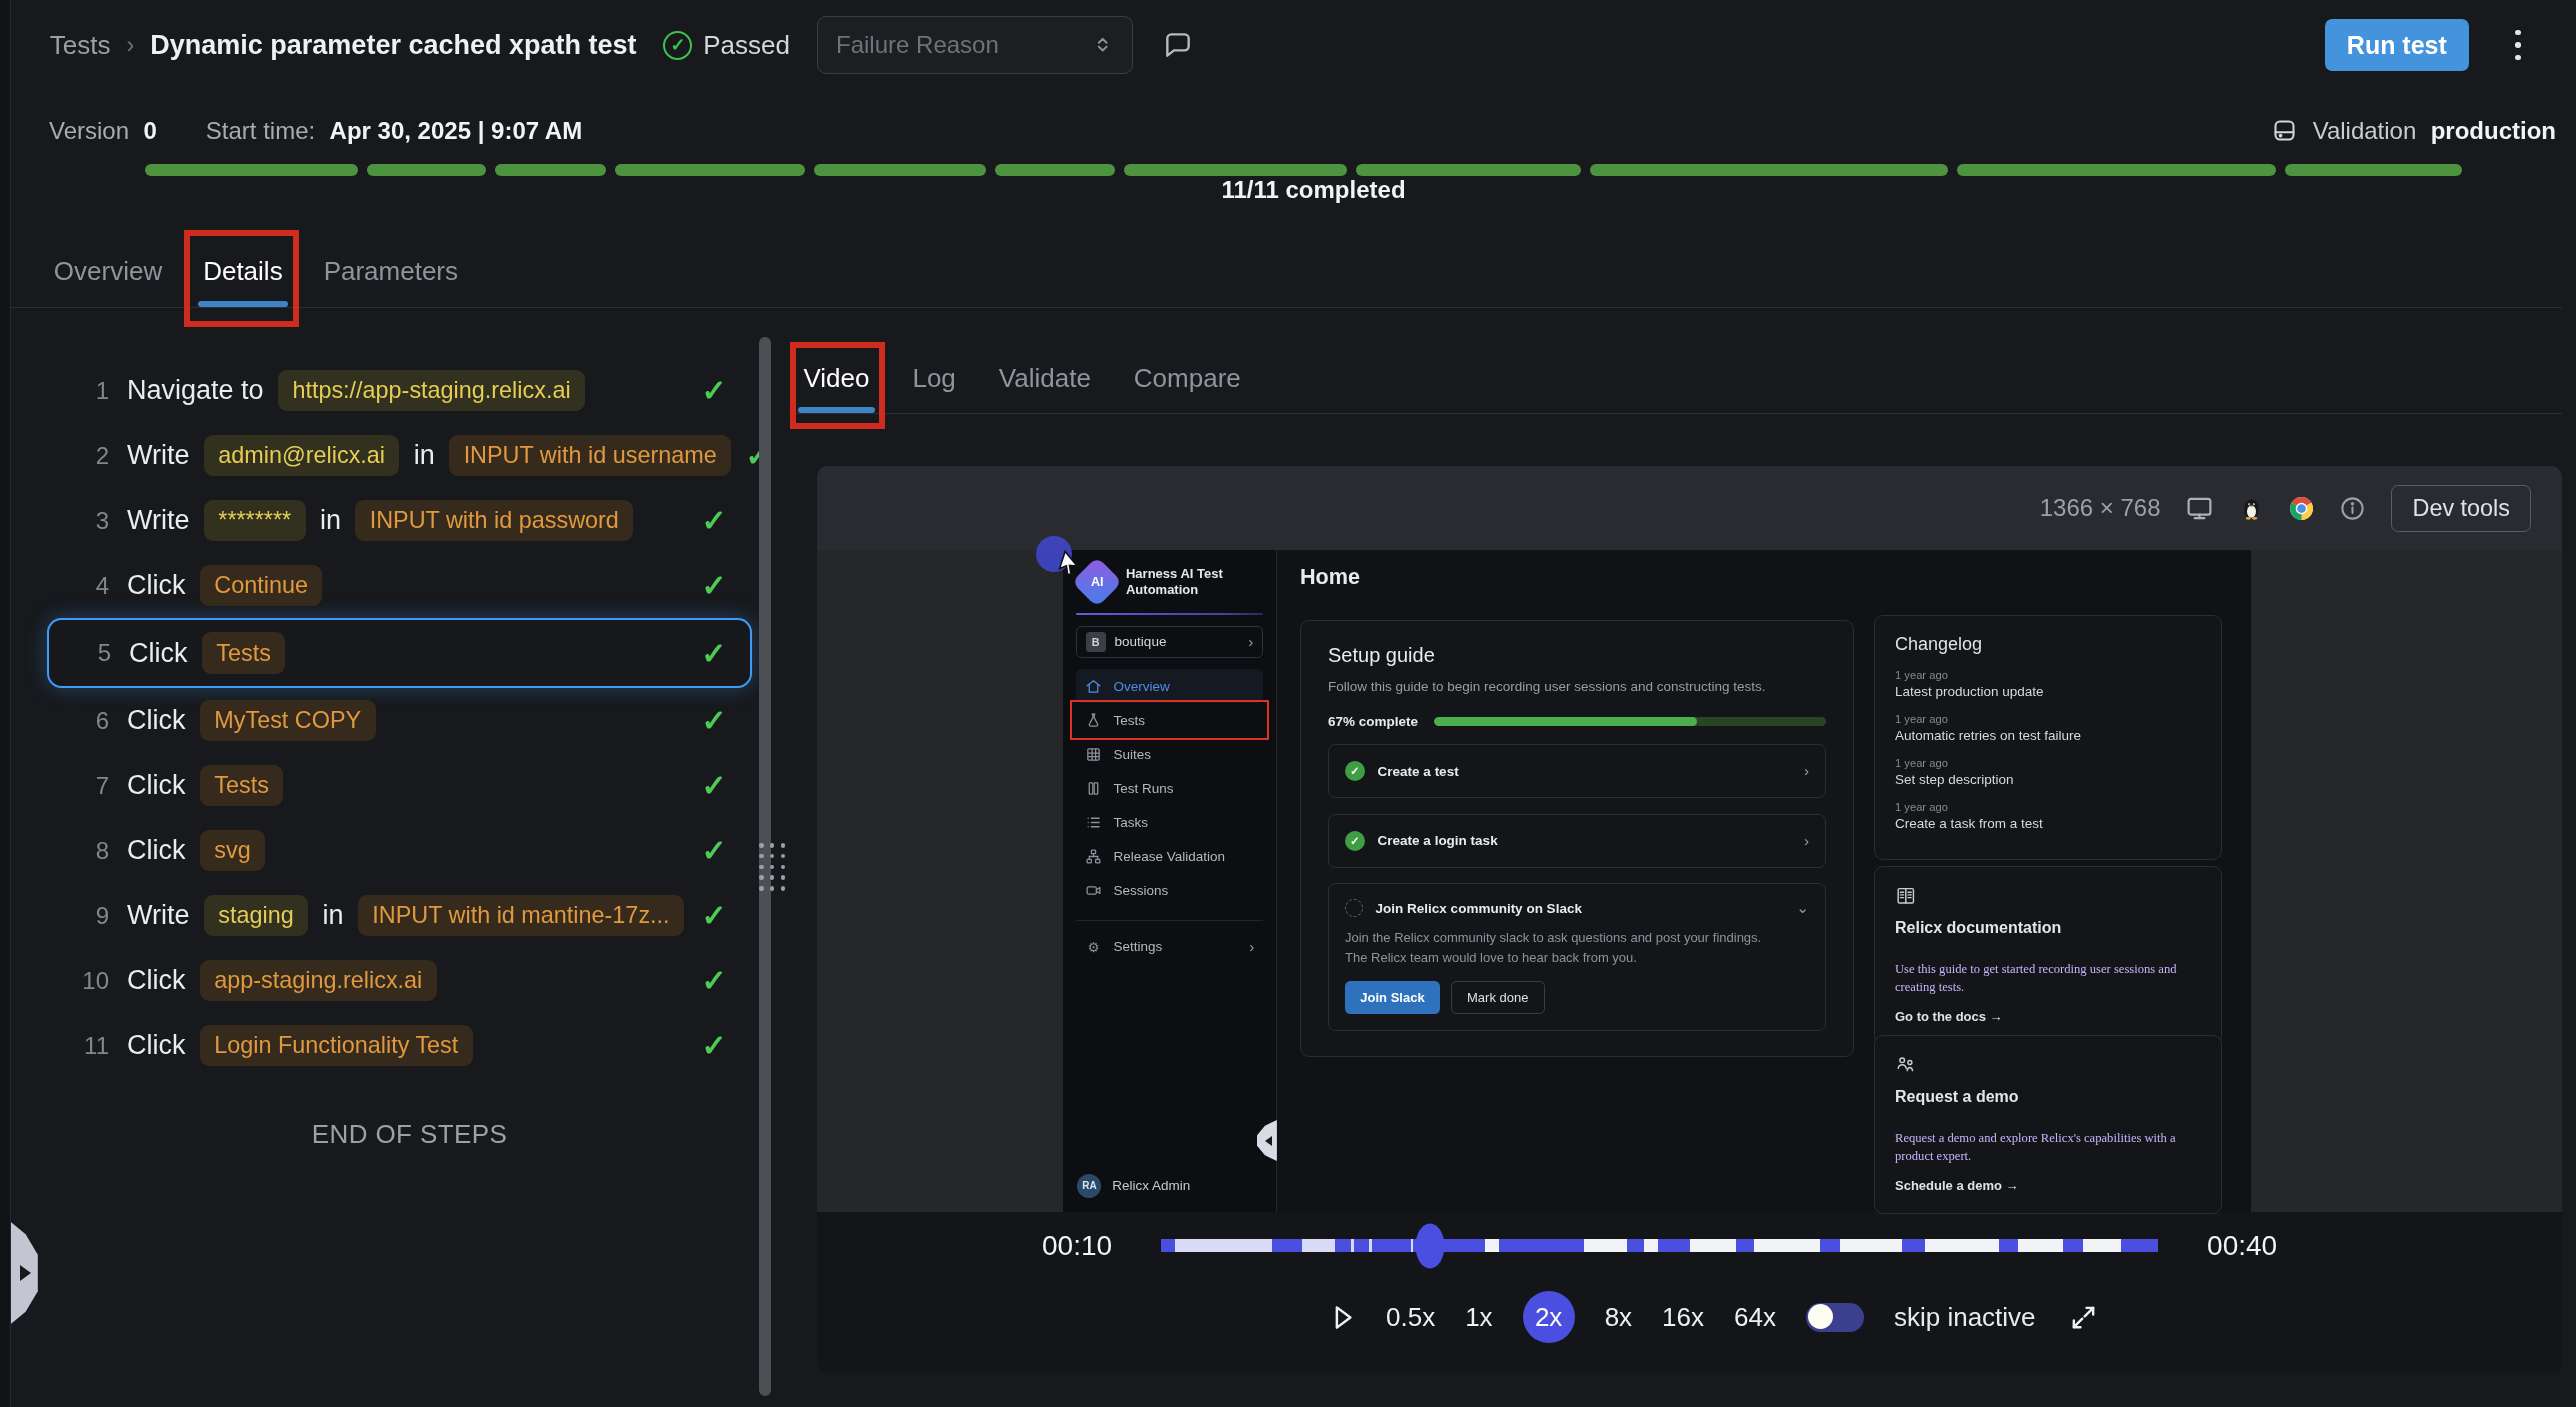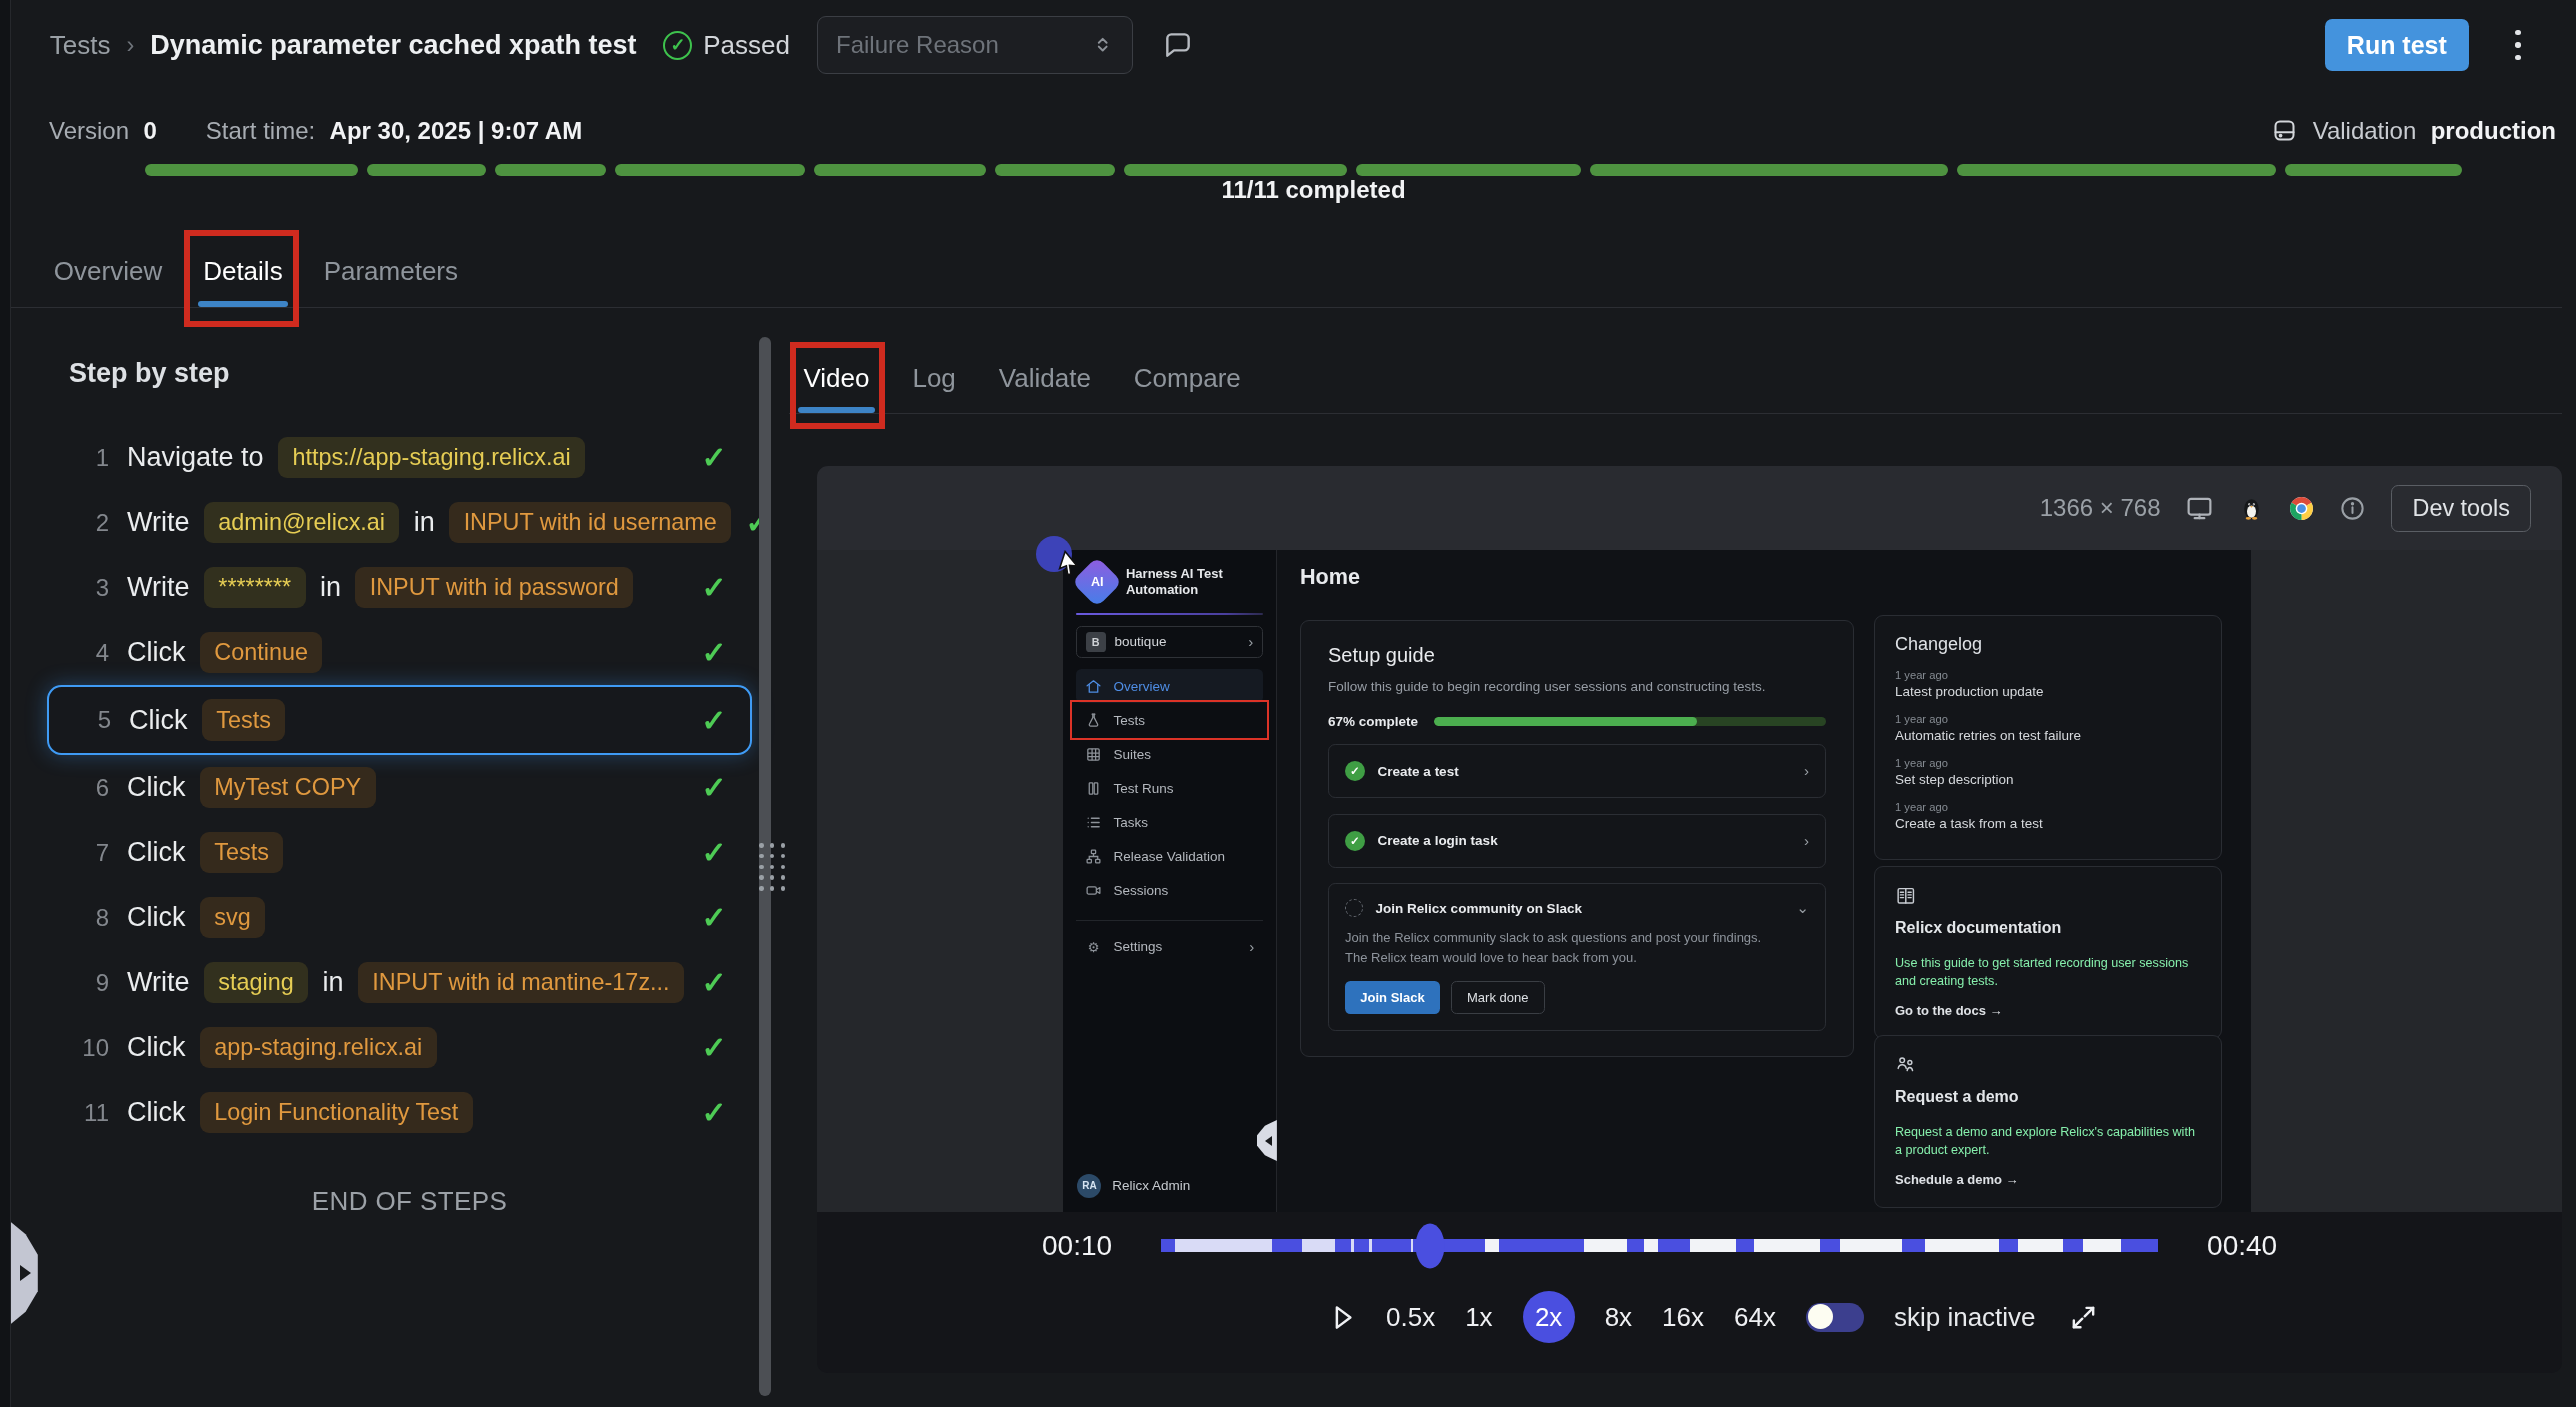--- a/index.html
+++ b/index.html
@@ -137,21 +137,21 @@
 
   #changelog-card { left:811px; top:65px; width:348px; padding:18px 20px 28px; }
   .cl-title { font-size:18px; color:#dfe2e6; font-weight:500; }
   .cl-entry { margin-top:13.5px; }
   .cl-time { font-size:11.2px; color:#868c93; }
   .cl-text { font-size:13.5px; color:#d6d9dd; margin-top:3.6px; }
   #docs-card { left:811px; top:316px; width:348px; padding:18px 20px 20px; }
   #demo-card { left:811px; top:485px; width:348px; padding:18px 20px 20px; }
   .card-ic { color:#c9cdd3; }
   .card-title { font-size:16px; font-weight:600; color:#e3e6e9; margin-top:9px; }
-  .card-desc { font-size:12.6px; color:#86efac; margin-top:17px; line-height:1.5; }
+  .card-desc { font-size:12.6px; color:#c4b5fd; margin-top:23px; line-height:1.5;font-family:Liberation Serif, serif; }
   .card-link { font-size:13px; font-weight:600; color:#dfe2e6; margin-top:11.7px; cursor:pointer; }
 
   
   #timeline { position:absolute; left:225px; top:759px; height:41px; display:flex; align-items:center; }
   .time { font-size:28px; color:#f3f4f6; }
   #track { position:relative; width:997px; height:12.6px; margin:0 49px; cursor:pointer; }
   .track-played { position:absolute; left:0; top:0; bottom:0; width:27%; background:#d9dbf6; border-radius:6.3px 0 0 6.3px; }
   .track-rest { position:absolute; left:27%; top:0; bottom:0; right:0; background:#f2f3f7; border-radius:0 6.3px 6.3px 0; }
   .tseg { position:absolute; top:0; height:100%; background:#4a4fe0; }
   #knob { position:absolute; left:27%; top:50%; transform:translate(-50%,-50%); width:29px; height:45px; border-radius:50%; background:#4a4fe0; cursor:grab; z-index:2; }
@@ -248,21 +248,20 @@
         <span>Details</span>
         <span class="tab-bar"></span>
       </div>
       <div class="tab">
         <span>Parameters</span>
       </div>
     </div>
   <div id="anno-details" class="anno-box"></div>
 
   <div id="steps">
-    <h3>Step by step</h3>
     <div id="steps-list">
         <div class="step-row">
           <span class="step-num">1</span>
           <span class="step-action">Navigate to</span>
           <span class="badge value">https://app-staging.relicx.ai</span>
           <span class="step-check">✓</span>
         </div>
         <div class="step-row">
           <span class="step-num">2</span>
           <span class="step-action">Write</span>

